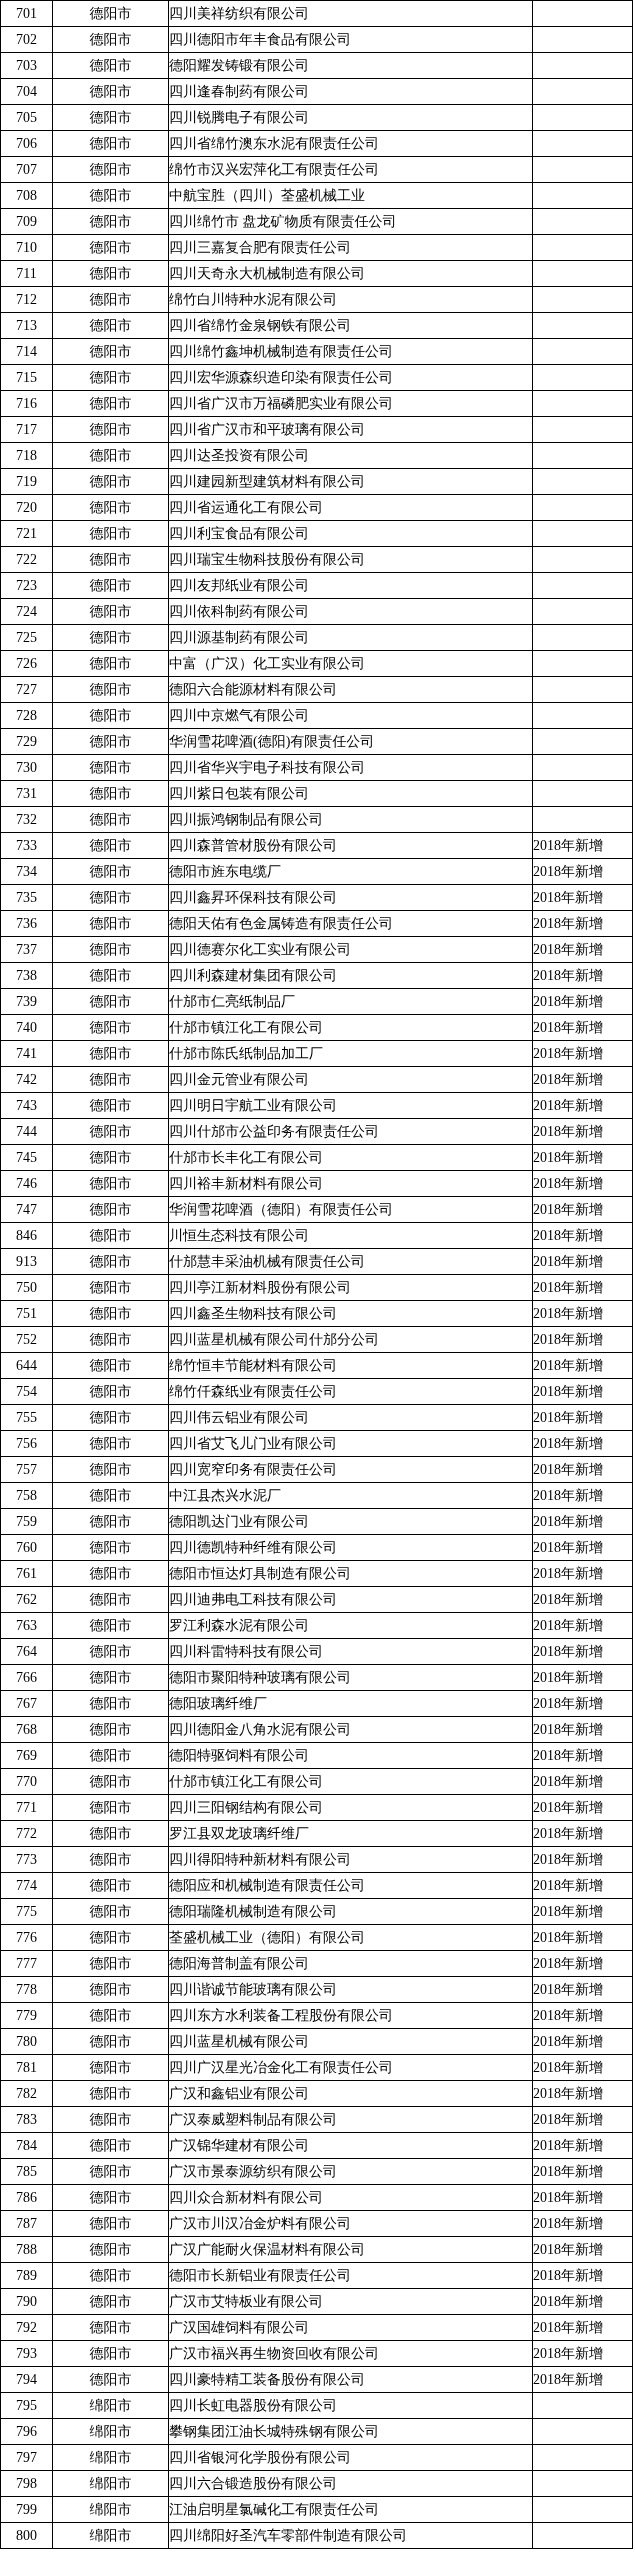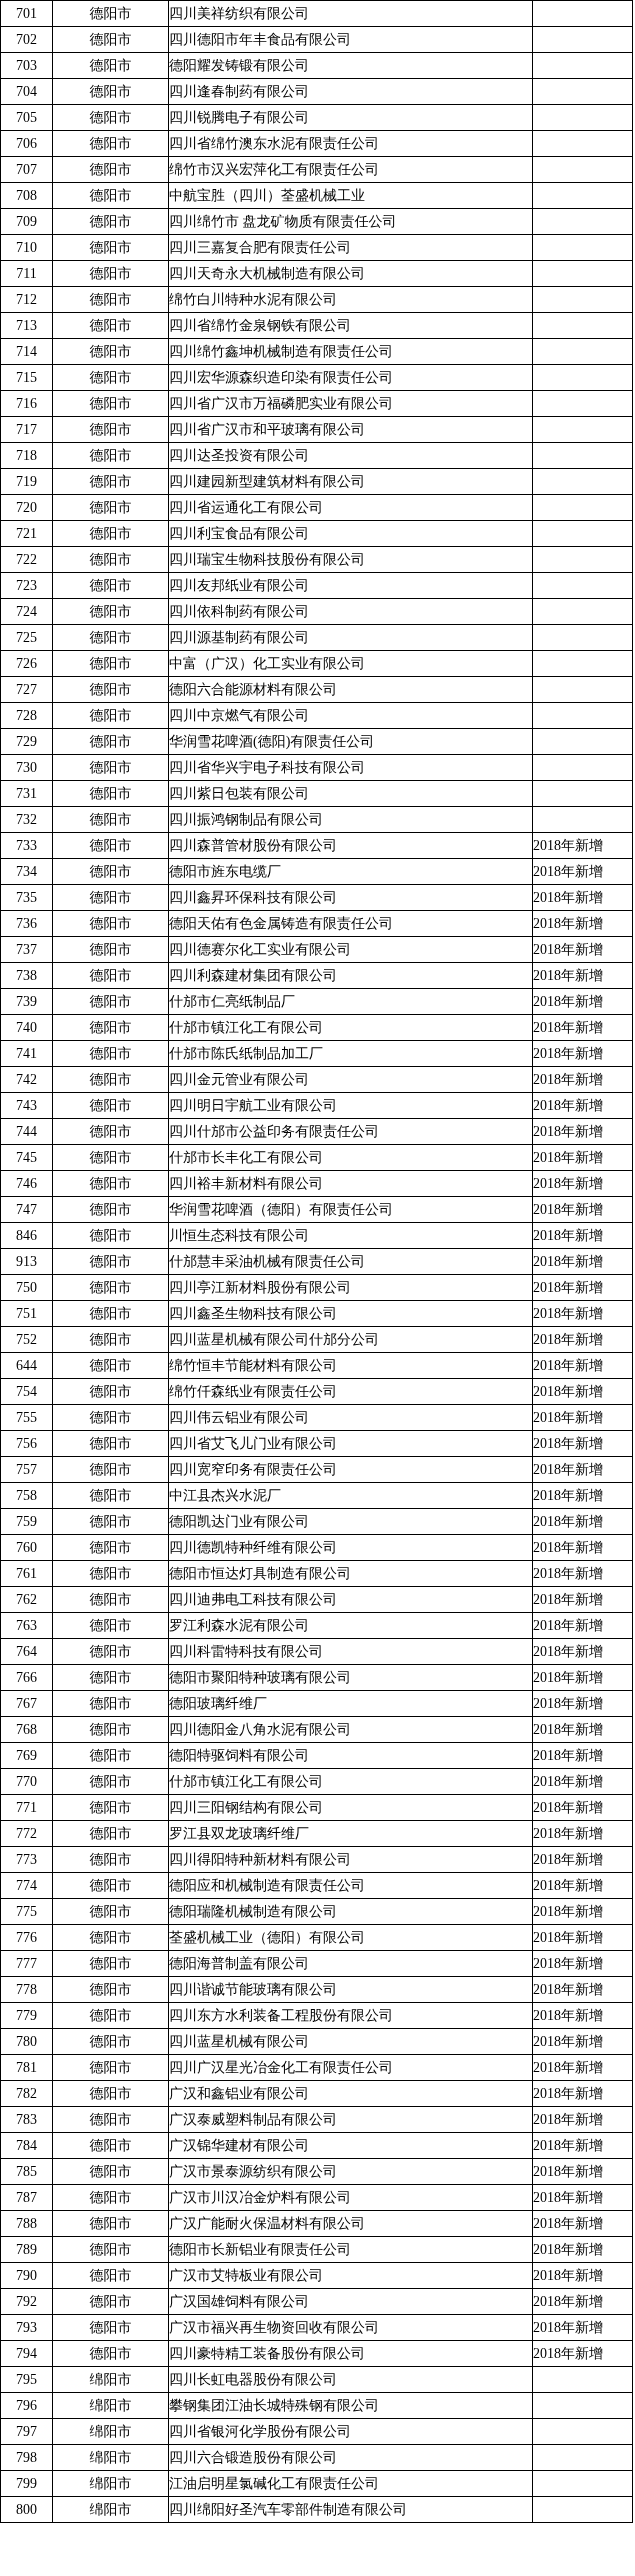--- a/index.html
+++ b/index.html
@@ -558,20 +558,26 @@
     <td class="c-company">广汉锦华建材有限公司</td>
     <td class="c-remark">2018年新增</td>
   </tr>
       <tr>
     <td class="c-no">785</td>
     <td class="c-city">德阳市</td>
     <td class="c-company">广汉市景泰源纺织有限公司</td>
     <td class="c-remark">2018年新增</td>
   </tr>
       <tr>
+    <td class="c-no">786</td>
+    <td class="c-city">德阳市</td>
+    <td class="c-company">四川众合新材料有限公司</td>
+    <td class="c-remark">2018年新增</td>
+  </tr>
+      <tr>
     <td class="c-no">787</td>
     <td class="c-city">德阳市</td>
     <td class="c-company">广汉市川汉冶金炉料有限公司</td>
     <td class="c-remark">2018年新增</td>
   </tr>
       <tr>
     <td class="c-no">788</td>
     <td class="c-city">德阳市</td>
     <td class="c-company">广汉广能耐火保温材料有限公司</td>
     <td class="c-remark">2018年新增</td>

